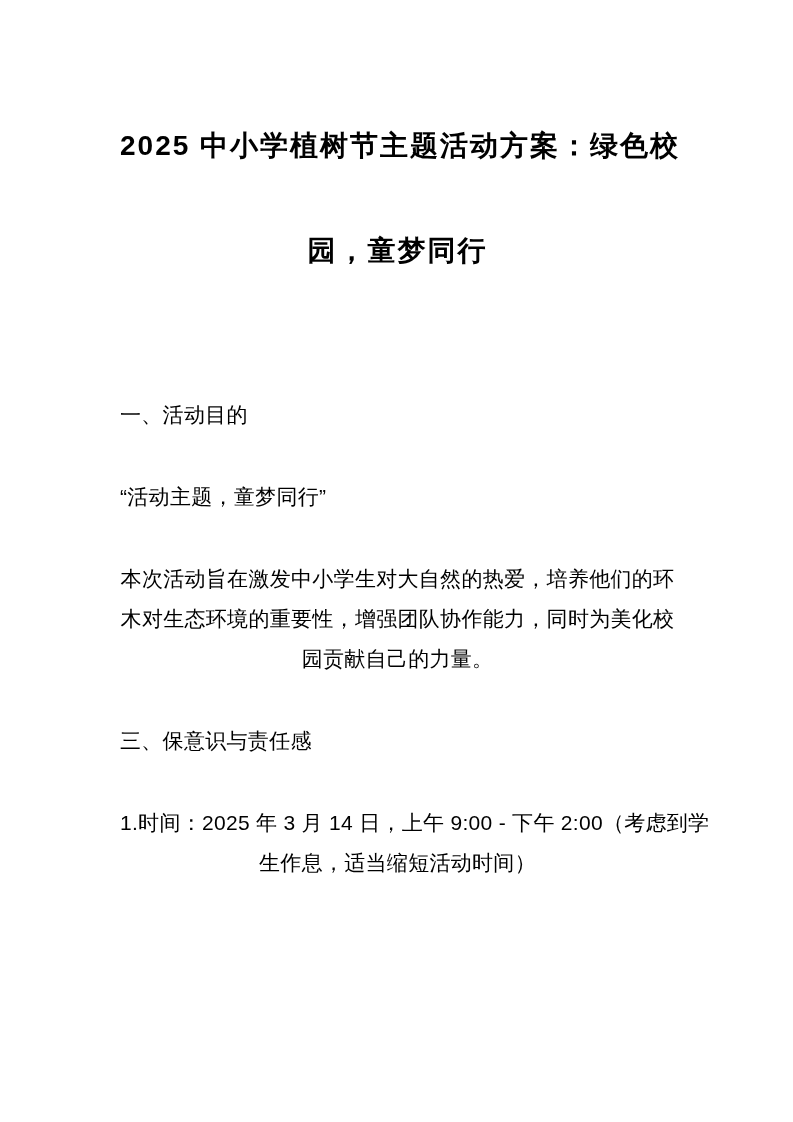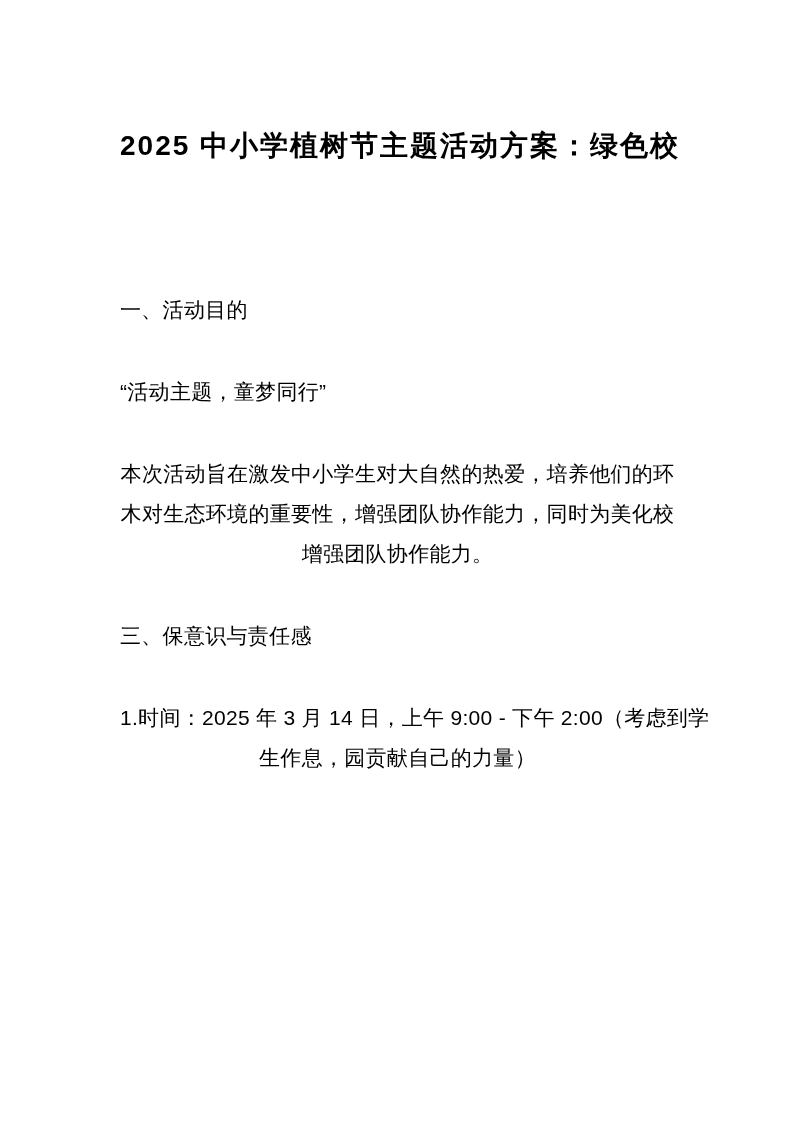--- a/index.html
+++ b/index.html
@@ -45,33 +45,34 @@
     text-align: center;
   }
 </style>
 </head>
 <body>
 
 <div class="doc">
 
   <h1 class="title">
     <div class="title-line">2025 中小学植树节主题活动方案：绿色校</div>
+    <div class="title-line">园，童梦同行</div>
   </h1>
 
   <div class="block">一、活动目的</div>
 
   <div class="block">“活动主题，童梦同行”</div>
 
 
   <div class="block">
     <div class="line">本次活动旨在激发中小学生对大自然的热爱，培养他们的环</div>
     <div class="line">木对生态环境的重要性，增强团队协作能力，同时为美化校</div>
-    <div class="line">增强团队协作能力。</div>
+    <div class="line">园贡献自己的力量。</div>
   </div>
 
   <div class="block">三、保意识与责任感</div>
 
   <div class="block">
     <div class="line">1.时间：2025 年 3 月 14 日，上午 9:00 - 下午 2:00（考虑到学</div>
-    <div class="line">生作息，园贡献自己的力量）</div>
+    <div class="line">生作息，适当缩短活动时间）</div>
   </div>
 
 </div>
 
 </body></html>

